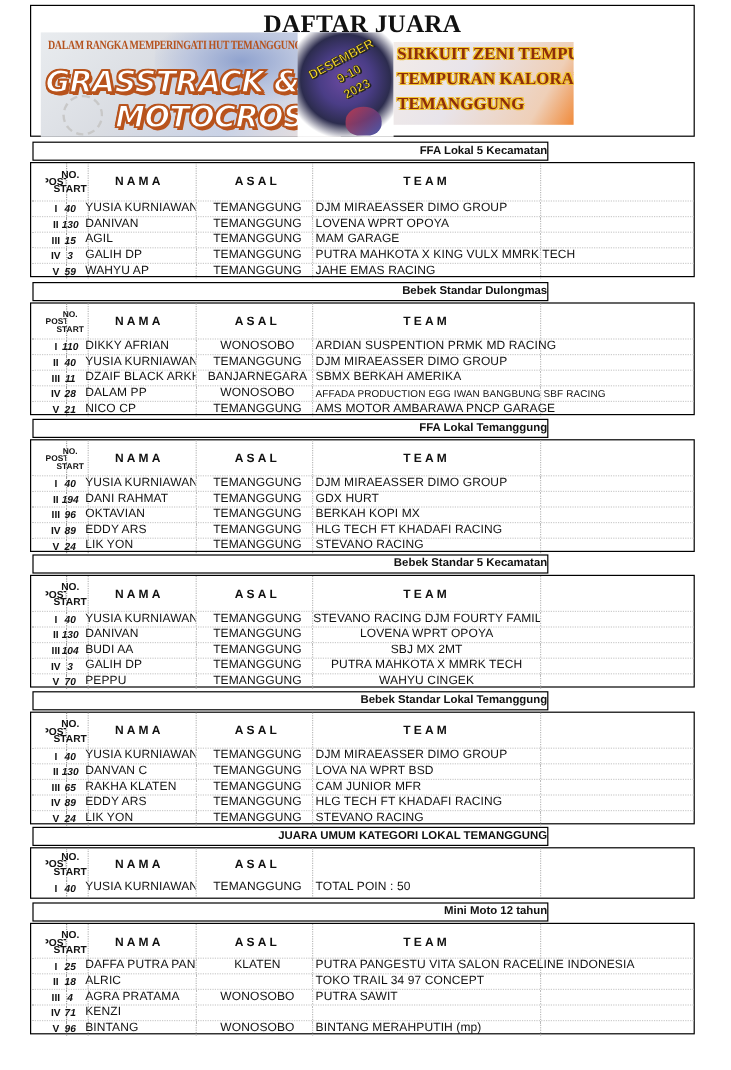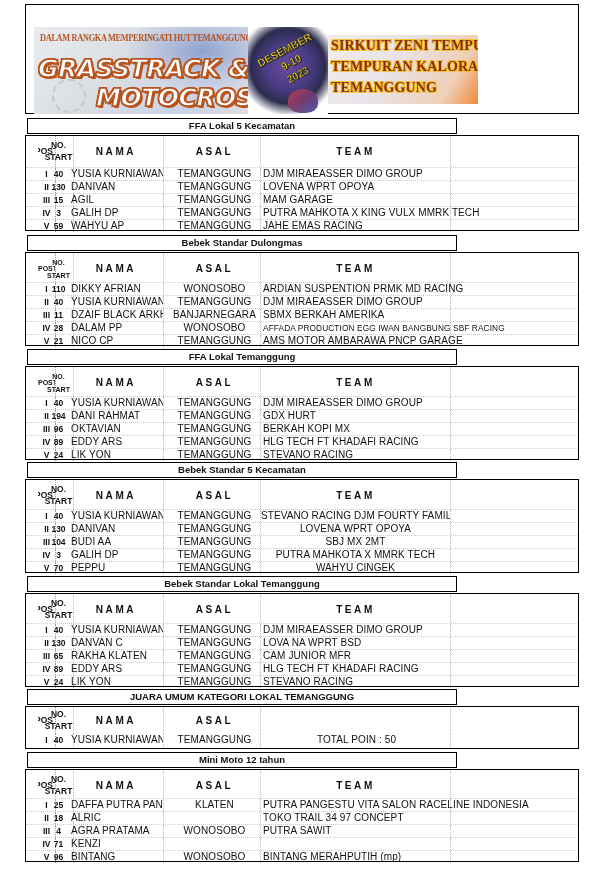--- a/index.html
+++ b/index.html
@@ -63,21 +63,21 @@
     overflow: hidden;
   }
   .banner-right .venue-line {
     position: absolute; left: 3px; font-family: "Liberation Serif", serif; font-weight: bold;
     color: #8c2d0c; font-size: 14px; white-space: nowrap; letter-spacing: 0.1px;
     text-shadow: 1px 1px 0 #f2c230, -1px -1px 0 #f2c230, 1px -1px 0 #f2c230, -1px 1px 0 #f2c230;
   }
 
   .sec-head {
     position: absolute; left: 27px; width: 430px; height: 16px;
-    border: 1px solid #000; text-align: center;
+    border: 1px solid #000; text-align: right;
     font-size: 9.5px; font-weight: bold; line-height: 14px;
   }
   .sec-table {
     position: absolute; left: 25px; width: 554px;
     border-top: 1px solid #000; border-bottom: 1px solid #000;
     border-left: 1px solid #000; border-right: 1px solid #000;
   }
   .row { position: absolute; left: 0; width: 100%; }
   .hdr-row { top: 0; height: 31px; }
   .cell { position: absolute; top: 0; height: 100%; white-space: nowrap; overflow: hidden; }
@@ -90,32 +90,33 @@
   .hdr-row .c-pos { font-size: 8.5px; font-weight: bold; line-height: 31px; text-align: left; overflow: hidden; }
   .hdr-row .c-pos.shift { text-indent: -3px; }
   .hdr-row .c-pos.small { font-size: 7px; text-indent: 0; }
   .hdr-row .c-no { font-size: 8.5px; font-weight: bold; line-height: 12px; padding-top: 3px; }
   .hdr-row .c-no.small { font-size: 7px; line-height: 13px; }
   .hdr-row .c-nama, .hdr-row .c-asal, .hdr-row .c-team {
     font-size: 10px; font-weight: bold; letter-spacing: 2.6px; line-height: 31px; text-align: center;
   }
   .data-row { height: 13px; border-top: 1px dotted #ccc; }
   .data-row .c-pos { font-size: 8.5px; font-weight: bold; line-height: 12px; }
-  .data-row .c-no { font-size: 8.5px; font-weight: bold; line-height: 12px; }
+  .data-row .c-no { font-size: 8.5px; font-weight: bold; line-height: 12px; font-style: italic; }
   .data-row .c-nama { font-size: 10px; line-height: 12px; padding-left: 2px; letter-spacing: 0.1px; }
   .data-row .c-asal { font-size: 10px; line-height: 12px; letter-spacing: 0.1px; }
   .data-row .c-team { font-size: 10px; line-height: 12px; padding-left: 2px; letter-spacing: 0.1px; }
   .data-row .c-team.centered { text-align: center; padding-left: 0; overflow: hidden; }
   .data-row .c-team.small { font-size: 8.3px; }
-  .data-row .c-team.total { text-align: center; }
+  .data-row .c-team.total { }
 </style>
 </head>
 <body>
 
 <div class="title-box">
+  <div class="title-text">DAFTAR JUARA</div>
   <div class="banner-left">
     <div class="bike-shape"></div>
     <div class="gear"></div>
     <div class="banner-sub">DALAM RANGKA MEMPERINGATI HUT TEMANGGUNG KE 189</div>
     <div class="banner-big1">GRASSTRACK &amp;</div>
     <div class="banner-big2">MOTOCROSS</div>
   </div>
   <div class="banner-date">
     <div class="date-text">
       <div>DESEMBER</div>

